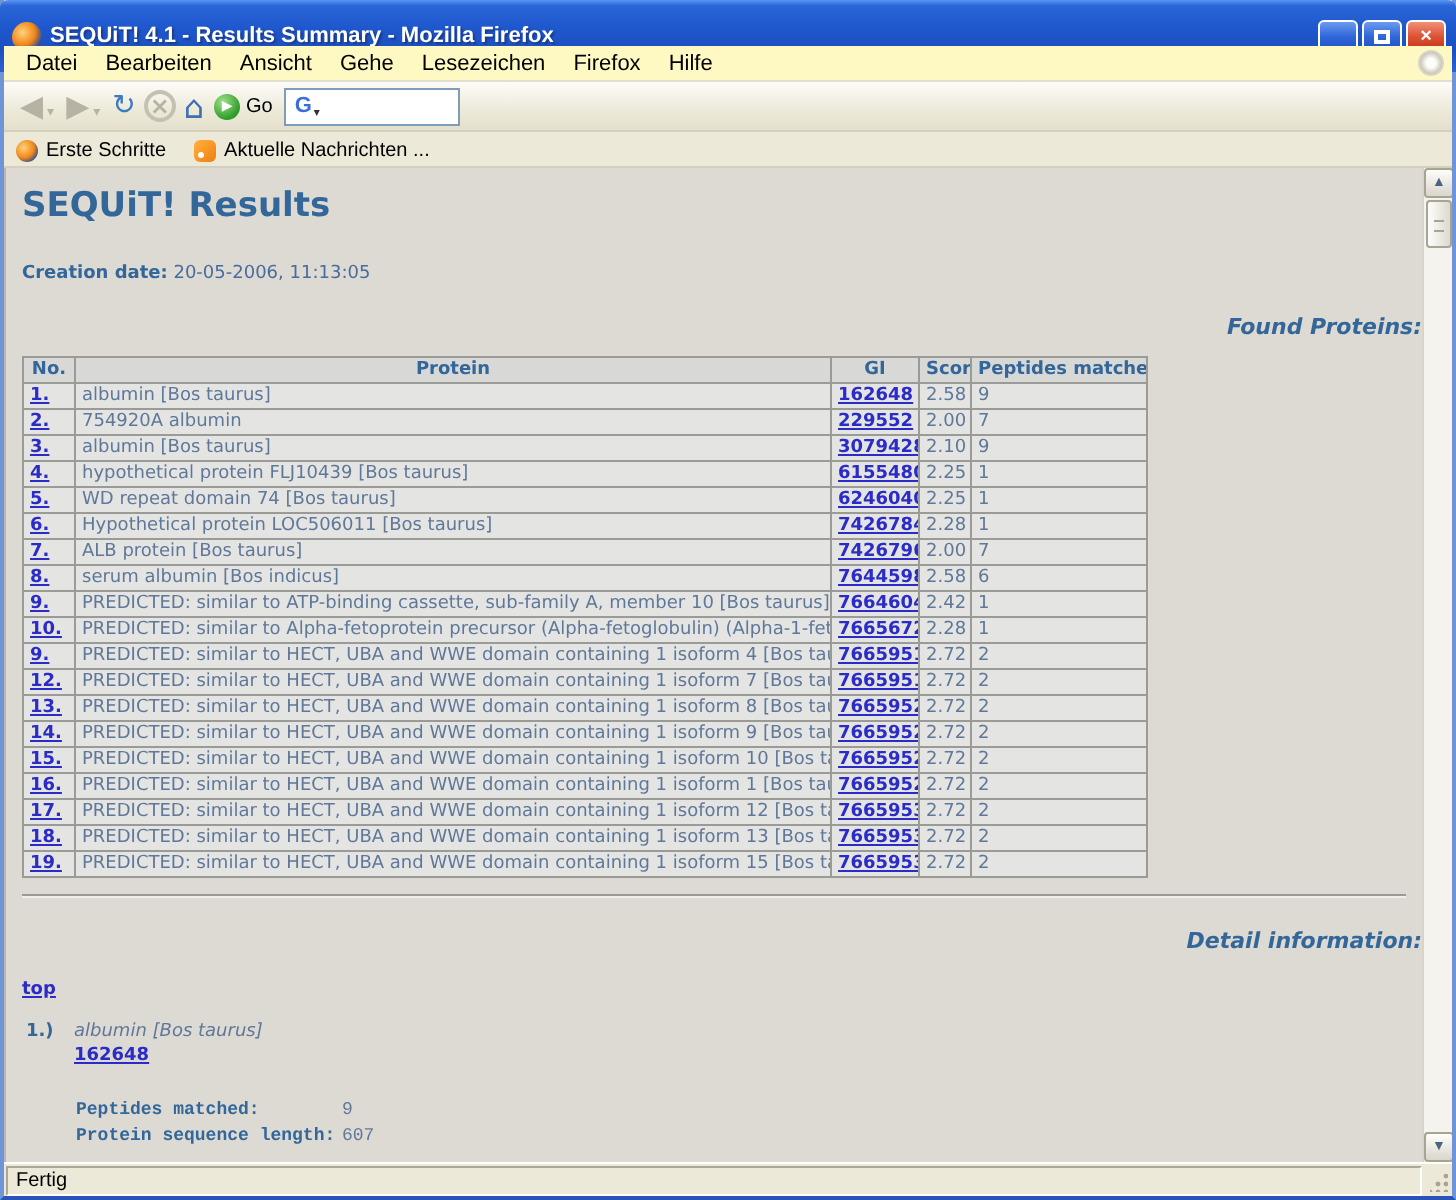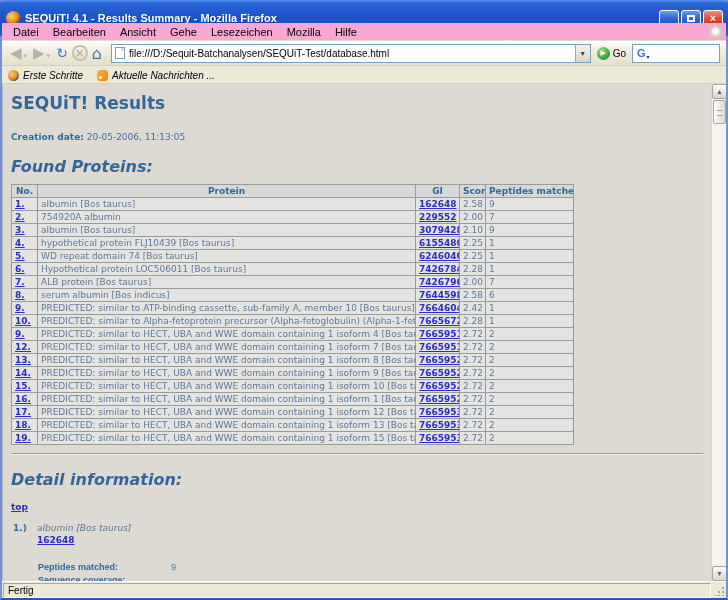--- a/index.html
+++ b/index.html
@@ -15,21 +15,21 @@
   .tb-title { color:#fff; font-size:11px; font-weight:bold; text-shadow:1px 1px 1px #1a3a8a; flex:1;
     white-space:nowrap; overflow:hidden; }
   .winbtns { display:flex; gap:2px; flex:none; margin-right:1px; }
   .wbtn { width:20px; height:17px; border-radius:3px; border:1px solid #fff;
     background:linear-gradient(180deg,#6a9af0 0%,#2f66d8 50%,#1b4ec2 100%);
     color:#fff; font-size:10px; font-weight:bold; display:flex; align-items:center; justify-content:center; cursor:default; }
   .wbtn.close { background:linear-gradient(180deg,#f09078 0%,#dd5134 50%,#c03014 100%); }
   .wbtn.min span { margin-top:7px; }
   .wbtn.max span { display:block; width:8px; height:7px; border:2px solid #fff; }
   
-  .menubar { position:absolute; left:0; top:23px; width:724px; height:18px; background:#f9a8d4;
+  .menubar { position:absolute; left:0; top:23px; width:724px; height:18px; background:#fef9c3;
     border-bottom:1px solid #e2dfd0; display:flex; align-items:center; padding-left:4px; }
   .menu-item { font-size:11px; color:#000; padding:1px 7px; cursor:default; }
   .throbber { position:absolute; right:4px; top:2px; width:13px; height:13px; border-radius:50%;
     background:radial-gradient(circle,#fdfdfb 30%,#c9c6b8 70%); border:1px solid #d8d5c6; }
   
   .navbar { position:absolute; left:0; top:41px; width:724px; height:25px;
     background:linear-gradient(180deg,#fdfcf8 0%,#ece9d8 60%,#e4e0cc 100%);
     border-bottom:1px solid #d4d0bc; display:flex; align-items:center; padding-left:5px; }
   .nav-btn { font-size:15px; line-height:15px; margin:0 1px; padding:0 2px; cursor:default; font-family:"DejaVu Sans",sans-serif; }
   .nav-btn.disabled { color:#b6b3a4; }
@@ -46,54 +46,54 @@
     font-size:7px; color:#404040; display:flex; align-items:center; justify-content:center; flex:none; }
   .go-wrap { display:flex; align-items:center; gap:3px; margin:0 6px 0 2px; flex:none; }
   .go-ico { width:13px; height:13px; border-radius:50%; background:radial-gradient(circle at 35% 30%,#9fe08a,#2e9c28 70%);
     color:#fff; font-size:7px; display:flex; align-items:center; justify-content:center; }
   .go-label { font-size:10px; color:#000; }
   .searchbox { display:flex; align-items:center; width:88px; height:19px; background:#fff; border:1px solid #7f9db9; margin-right:6px; flex:none; }
   .g-ico { font-size:11px; font-weight:bold; color:#3a6fd8; margin:0 1px 0 4px; }
   .g-caret { font-size:6px; color:#303030; margin-top:6px; }
   
   .bmbar { position:absolute; left:0; top:67px; width:724px; height:17px; background:#ece9d8;
-    border-bottom:1px solid #d4d0bc; display:flex; align-items:center; padding-left:6px; gap:14px;font-style:italic; }
+    border-bottom:1px solid #d4d0bc; display:flex; align-items:center; padding-left:6px; gap:14px; }
   .bm-item { display:flex; align-items:center; gap:4px; cursor:default; }
   .bm-label { font-size:10px; color:#000; }
   .bm-ico { width:11px; height:11px; border-radius:3px; flex:none; }
   .bm-ico.firefox-icon { border-radius:50%; background:radial-gradient(circle at 35% 35%, #ffd27a 0%, #f28718 50%, #2a4a9a 80%); }
   .bm-ico.rss-icon { background:linear-gradient(135deg,#ffb33c,#f07d12); position:relative; }
   .bm-ico.rss-icon::after { content:""; position:absolute; left:2px; bottom:2px; width:3px; height:3px; background:#fff; border-radius:50%; }
   
   .content { position:absolute; left:0; top:84px; width:724px; height:497px; background:#dcdad3; overflow:hidden; }
   .page { position:absolute; left:0; top:0; width:709px; height:497px; padding-left:8px; border-left:1px solid #b8b6b0; }
   .page-title { font-family:"DejaVu Sans",sans-serif; font-size:17px; font-weight:bold; color:#336699; padding-top:9px; }
   .creation { font-family:"DejaVu Sans",sans-serif; font-size:9px; margin-top:19px; color:#4a6c9c; }
   .creation b { color:#336699; }
-  .section-h { font-family:"DejaVu Sans",sans-serif; font-size:16px; font-weight:bold; font-style:italic; color:#336699; margin-top:15px; }
+  .section-h { font-family:"DejaVu Sans",sans-serif; font-size:11px; font-weight:bold; font-style:italic; color:#336699; margin-top:15px;text-align:right; }
   table.ptable { border-collapse:collapse; margin-top:8px; table-layout:fixed; width:562px;
     font-family:"DejaVu Sans",sans-serif; font-size:9px;padding-left:26px; }
   table.ptable th, table.ptable td { border:1px solid #9a9a96; padding:1px 3px; line-height:10px;
     overflow:hidden; white-space:nowrap; }
   table.ptable th { background:#d8d8d6; color:#336699; font-weight:bold; }
   table.ptable td { background:#e4e4e2; color:#5f7899; }
   table.ptable { border:1px solid #808080; }
   .c-no  { width:26px; } .c-prot { width:378px; text-align:left; } .c-gi { width:44px; }
   .c-score { width:26px; } .c-pep { width:88px; text-align:left; }
   th.c-pep, th.c-prot { text-align:center; }
   table.ptable a { color:#2b2bc8; font-weight:bold; text-decoration:underline; cursor:pointer; }
   .rule { height:2px; border-top:1px solid #9a9a96; border-bottom:1px solid #efeeea; margin:8px 8px 0 0; }
   .toplink { margin-top:13px; font-family:"DejaVu Sans",sans-serif; font-size:9px; }
   .toplink a { color:#2b2bc8; font-weight:bold; text-decoration:underline; cursor:pointer; }
   .entry { margin-top:11px; font-family:"DejaVu Sans",sans-serif; font-size:9px; display:flex; }
   .entry-no { color:#336699; font-weight:bold; width:26px; padding-left:2px; }
   .entry-name { color:#5f7899; font-style:italic; }
   .entry-gi { margin-top:2px; }
   .entry-gi a { color:#2b2bc8; font-weight:bold; text-decoration:underline; cursor:pointer; }
-  .kvblock { margin-top:16px; margin-left:27px; font-family:Liberation Sans, sans-serif; font-size:9px; line-height:13px; }
+  .kvblock { margin-top:16px; margin-left:27px; font-family:Liberation Mono, monospace; font-size:9px; line-height:13px; }
   .kv { display:flex; }
   .kv .k { color:#336699; font-weight:bold; width:133px; }
   .kv .v { color:#5f7899; }
   
   .scrollbar { position:absolute; right:0; top:0; width:15px; height:497px; background:#f4f3ee; border-left:1px solid #d8d5c8; }
   .sb-btn { position:absolute; left:0; width:15px; height:15px; background:linear-gradient(180deg,#fdfdfb,#d9d6ca);
     border:1px solid #a8a494; border-radius:2px; color:#4d6185; font-size:7px; display:flex; align-items:center; justify-content:center; }
   .sb-btn.up { top:0; } .sb-btn.down { bottom:0; }
   .sb-thumb { position:absolute; left:1px; top:16px; width:13px; height:24px;
     background:linear-gradient(90deg,#fdfdfb,#dcd9cd); border:1px solid #a8a494; border-radius:2px; }
@@ -133,39 +133,34 @@
     </span>
   </div>
 
   <div class="menubar">
     <span id="menu-items" style="display:flex;">
         <span class="menu-item">Datei</span>
         <span class="menu-item">Bearbeiten</span>
         <span class="menu-item">Ansicht</span>
         <span class="menu-item">Gehe</span>
         <span class="menu-item">Lesezeichen</span>
-        <span class="menu-item">Mozilla</span>
+        <span class="menu-item">Firefox</span>
         <span class="menu-item">Hilfe</span>
       </span>
     <span class="throbber"></span>
   </div>
 
   <div class="navbar">
     <span class="nav-btn disabled">◀</span>
     <span class="caret">▾</span>
     <span class="nav-btn disabled">▶</span>
     <span class="caret">▾</span>
     <span class="nav-btn reload">↻</span>
     <span class="nav-btn stop">×</span>
     <span class="nav-btn home">⌂</span>
-    <span class="urlwrap">
-      <span class="url-ico"></span>
-      <span class="url-text">file:///D:/Sequit-Batchanalysen/SEQUiT-Test/database.html</span>
-      <span class="url-drop">▼</span>
-    </span>
     <span class="go-wrap">
       <span class="go-ico">▶</span>
       <span class="go-label">Go</span>
     </span>
     <span class="searchbox">
       <span class="g-ico">G</span>
       <span class="g-caret">▾</span>
     </span>
   </div>
 
@@ -348,24 +343,20 @@
           <div class="entry-gi"><a>162648</a></div>
         </span>
       </div>
 
       <div class="kvblock">
         <div class="kv">
           <span class="k">Peptides matched:</span>
           <span class="v">9</span>
         </div>
         <div class="kv">
-          <span class="k">Sequence coverage:</span>
-          <span class="v"></span>
-        </div>
-        <div class="kv">
           <span class="k">Protein sequence length:</span>
           <span class="v">607</span>
         </div>
       </div>
 
     </div>
 
     <div class="scrollbar">
       <span class="sb-btn up">▲</span>
       <span class="sb-thumb"></span>

